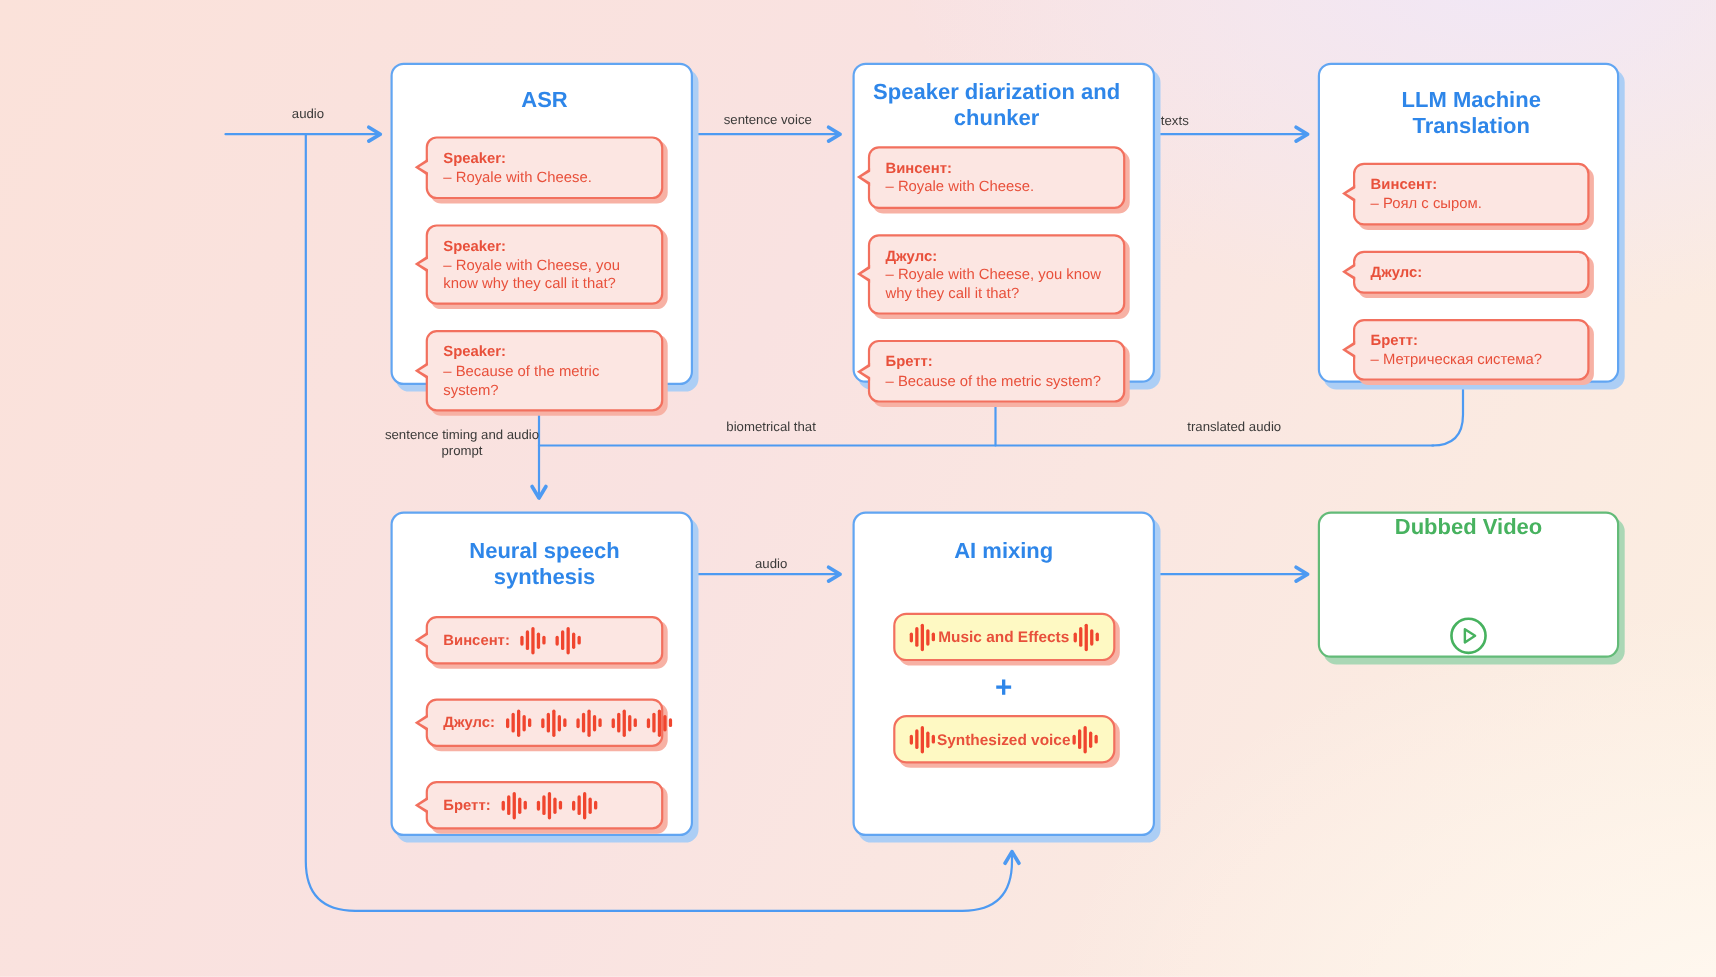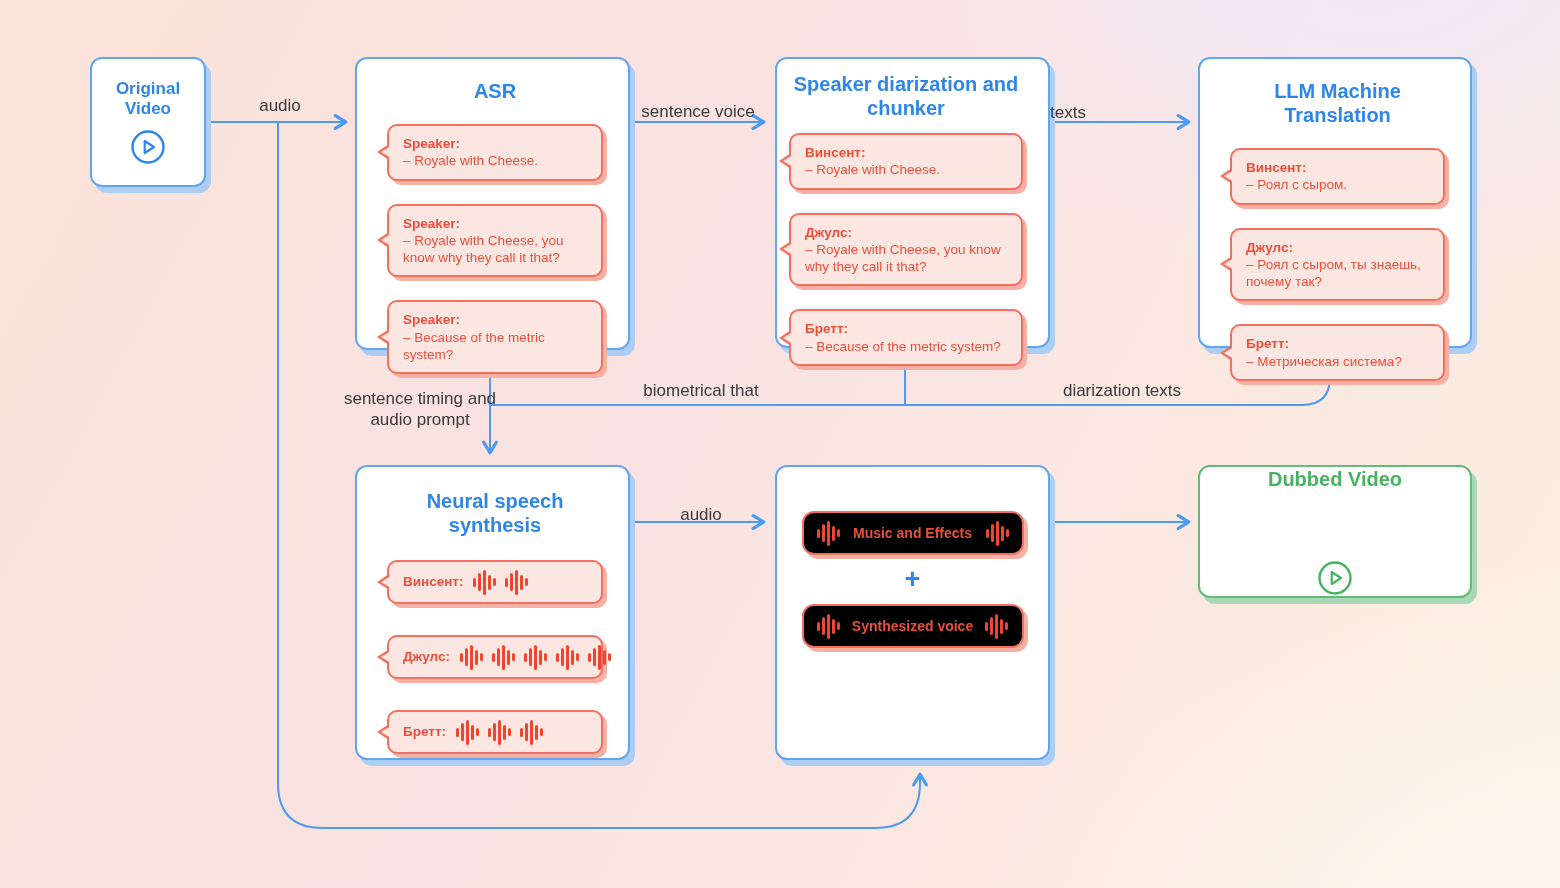--- a/index.html
+++ b/index.html
@@ -67,34 +67,34 @@
   .wf i:nth-child(1){height:9px}
   .wf i:nth-child(2){height:18px}
   .wf i:nth-child(3){height:25px}
   .wf i:nth-child(4){height:15px}
   .wf i:nth-child(5){height:8px}
   .wf-row{display:inline-flex;gap:9px;align-items:center;}
 
   
   .mix-body{display:flex;flex-direction:column;align-items:center;margin-top:44px;gap:8px;}
   .chip{
-    width:222px;height:44px;background:#000000;border:2px solid #f2705e;border-radius:12px;
+    width:202px;height:44px;background:#fef9c3;border:2px solid #f2705e;border-radius:12px;
     box-shadow:4px 4px 0 #f7b1a4;box-sizing:border-box;
     display:flex;align-items:center;justify-content:space-between;padding:0 13px;
     color:#e8503b;font-size:14px;font-weight:600;
   }
   .plus{color:#2e86e9;font-size:27px;font-weight:bold;line-height:1;padding:3px 0;}
 
   .play{color:#2e86e9;display:inline-flex;}
   .green .play{color:#47b25f;}
 
   
   .edge-label{
     position:absolute;transform:translateX(-50%);
-    font-size:17px;font-weight:500;color:#3b3a39;white-space:nowrap;
+    font-size:12px;font-weight:500;color:#3b3a39;white-space:nowrap;
   }
   .edge-label.wrap{white-space:normal;width:172px;text-align:center;line-height:1.25;}
 </style>
 </head>
 <body>
 
 <div class="stage">
 
   <svg class="connectors" width="1560" height="888" viewBox="0 0 1560 888">
     <defs>
@@ -109,29 +109,20 @@
       <path d="M1050 122 H1188" marker-end="url(#arrow)"></path>
       <path d="M490 350 V452" marker-end="url(#arrow)"></path>
       <path d="M905 348 V405"></path>
       <path d="M1330 348 V377 Q1330 405 1302 405"></path>
       <path d="M490 405 H1303"></path>
       <path d="M630 522 H763" marker-end="url(#arrow)"></path>
       <path d="M1050 522 H1188" marker-end="url(#arrow)"></path>
     </g>
   </svg>
 
-  <div class="node ov">
-    <div class="node-title">Original Video</div>
-    <span class="play">
-      <svg width="36" height="36" viewBox="0 0 36 36">
-          <circle cx="18" cy="18" r="15.5" stroke="currentColor" stroke-width="2.4" fill="none"></circle>
-          <path d="M14.7 12 L24 18 L14.7 24 Z" stroke="currentColor" stroke-width="2.2" fill="none" stroke-linejoin="round"></path>
-        </svg>
-    </span>
-  </div>
 
   <div class="node chatbox asr">
     <div class="node-title">ASR</div>
     <div class="bubble-col">
       <div class="bubble"><b>Speaker:</b><br><span>– Royale with Cheese.</span></div>
       <div class="bubble"><b>Speaker:</b><br><span>– Royale with Cheese, you know why they call it that?</span></div>
       <div class="bubble"><b>Speaker:</b><br><span>– Because of the metric system?</span></div>
     </div>
   </div>
 
@@ -141,21 +132,21 @@
       <div class="bubble"><b>Винсент:</b><br><span>– Royale with Cheese.</span></div>
       <div class="bubble"><b>Джулс:</b><br><span>– Royale with Cheese, you know why they call it that?</span></div>
       <div class="bubble"><b>Бретт:</b><br><span>– Because of the metric system?</span></div>
     </div>
   </div>
 
   <div class="node chatbox llm">
     <div class="node-title">LLM Machine Translation</div>
     <div class="bubble-col">
       <div class="bubble"><b>Винсент:</b><br><span>– Роял с сыром.</span></div>
-      <div class="bubble"><b>Джулс:</b><br><span>– Роял с сыром, ты знаешь, почему так?</span></div>
+      <div class="bubble"><b>Джулс:</b><br></div>
       <div class="bubble"><b>Бретт:</b><br><span>– Метрическая система?</span></div>
     </div>
   </div>
 
   <div class="node chatbox nss">
     <div class="node-title">Neural speech synthesis</div>
     <div class="bubble-col">
       <div class="bubble voice-bubble">
         <b>Винсент:</b>
         <span class="wf-row">
@@ -238,20 +229,21 @@
               <i></i>
               <i></i>
               <i></i>
             </span>
           </span>
       </div>
     </div>
   </div>
 
   <div class="node mix">
+    <div class="node-title">AI mixing</div>
     <div class="mix-body">
       <div class="chip">
         <span class="wf">
             <i></i>
             <i></i>
             <i></i>
             <i></i>
             <i></i>
           </span>
         <span>Music and Effects</span>
@@ -292,16 +284,16 @@
           <path d="M14.7 12 L24 18 L14.7 24 Z" stroke="currentColor" stroke-width="2.2" fill="none" stroke-linejoin="round"></path>
         </svg>
     </span>
   </div>
 
   <div class="edge-label" style="left:280px;top:96px;">audio</div>
   <div class="edge-label" style="left:698px;top:102px;">sentence voice</div>
   <div class="edge-label" style="left:1068px;top:103px;">texts</div>
   <div class="edge-label wrap" style="left:420px;top:388px;">sentence timing and audio prompt</div>
   <div class="edge-label" style="left:701px;top:381px;">biometrical that</div>
-  <div class="edge-label" style="left:1122px;top:381px;">diarization texts</div>
+  <div class="edge-label" style="left:1122px;top:381px;">translated audio</div>
   <div class="edge-label" style="left:701px;top:505px;">audio</div>
 
 </div>
 
 </body></html>

